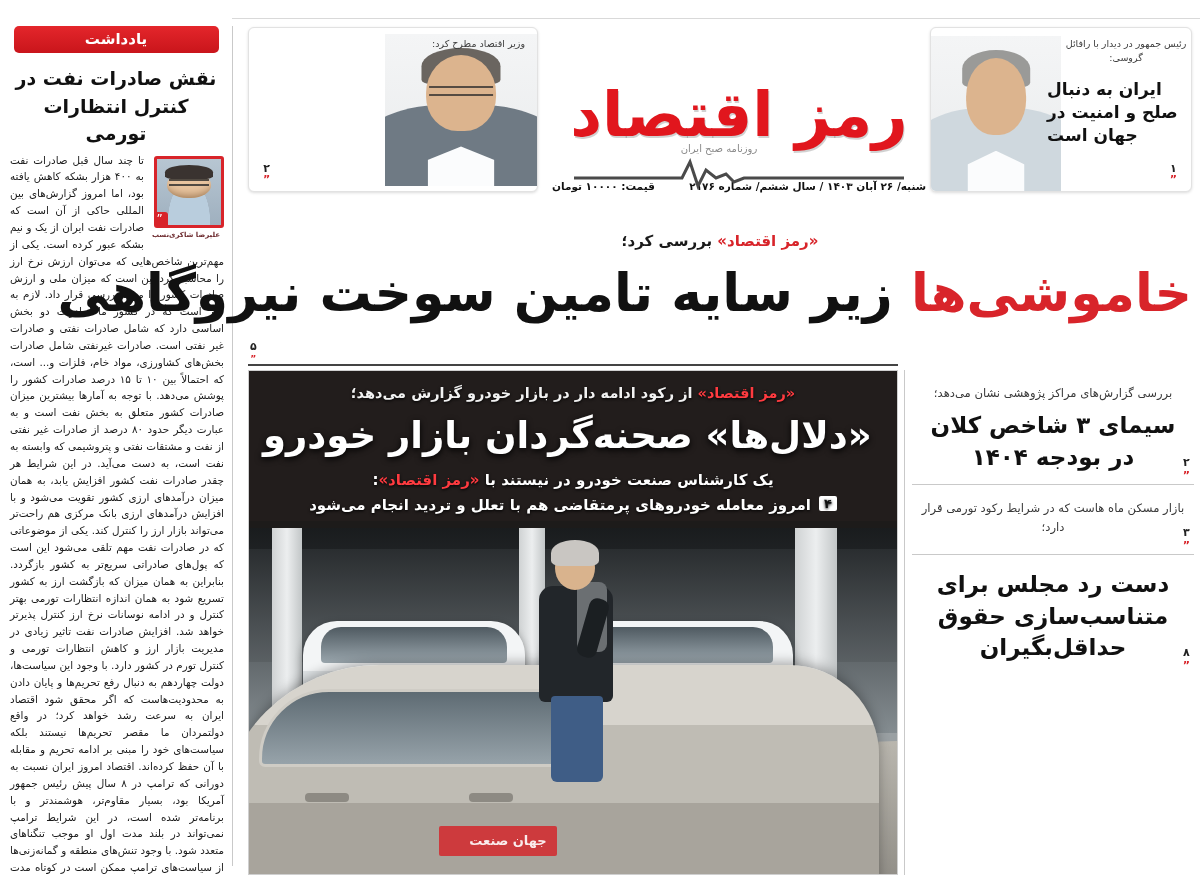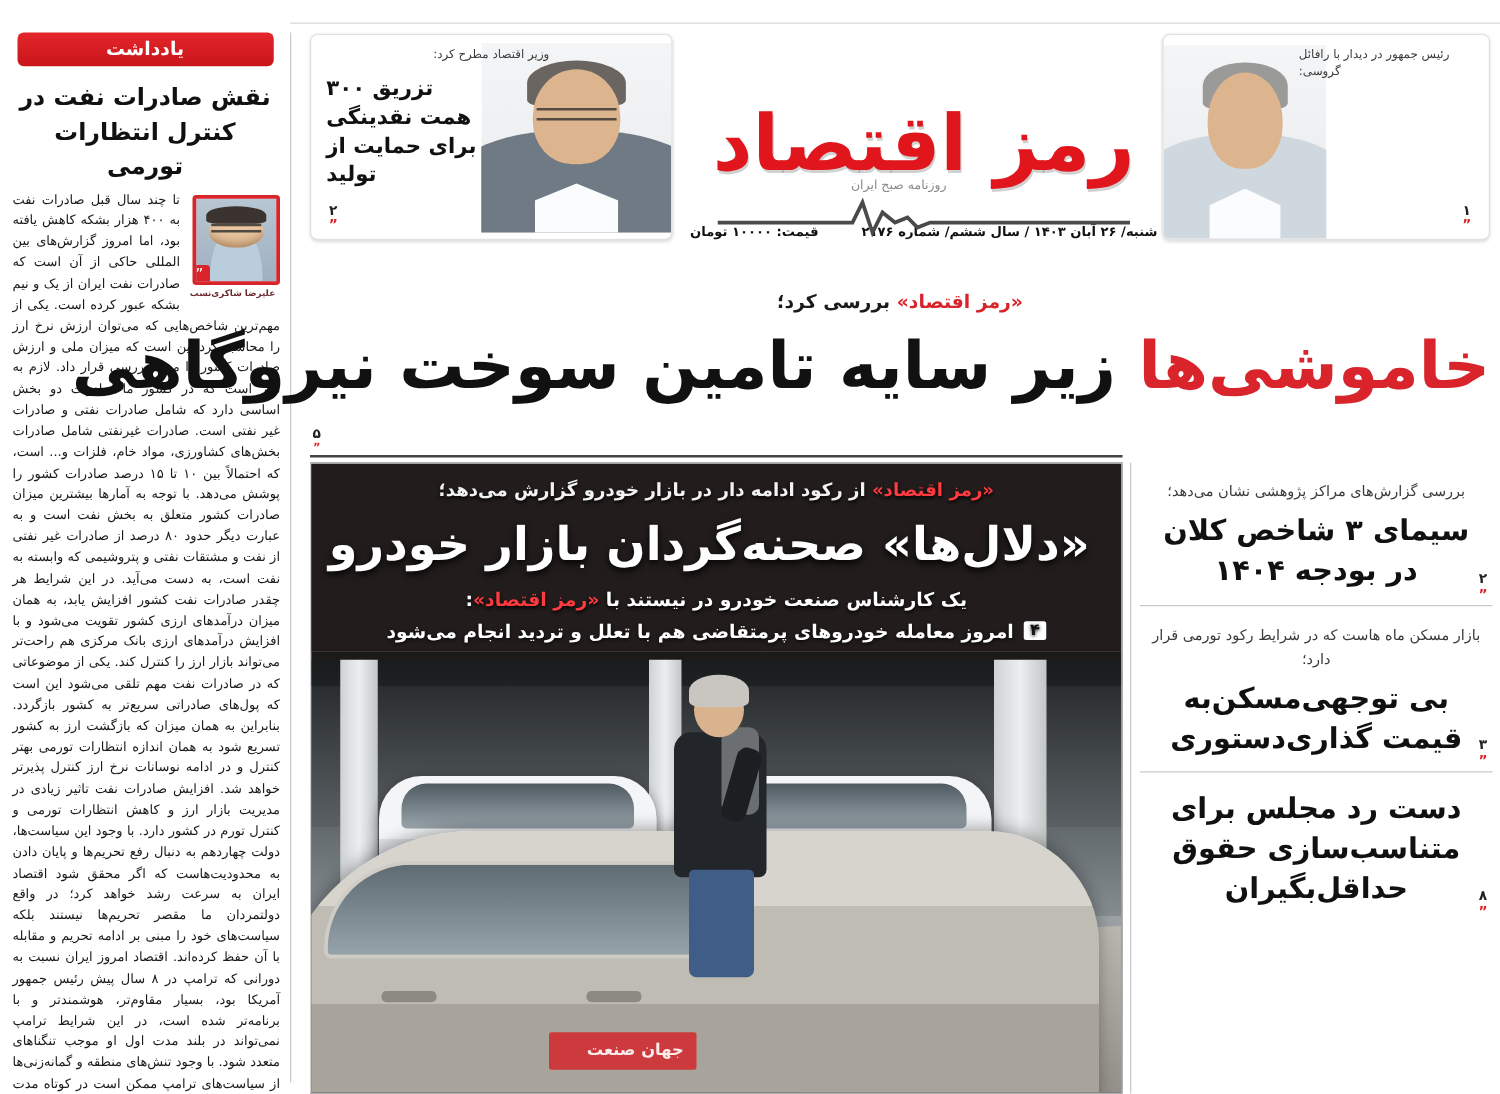--- a/index.html
+++ b/index.html
@@ -133,22 +133,22 @@
   .teaser-left { left: 248px; top: 27px; width: 290px; height: 165px; }
   .teaser-right { left: 930px; top: 27px; width: 262px; height: 165px; }
 
   .teaser-inner { position: relative; width: 100%; height: 100%; }
   .teaser-kicker {
     position: absolute; top: 9px;
     font-size: 9.5px; color: #3d3d3d;
     line-height: 1.5; text-align: left;
     font-weight: normal;
   }
-  .teaser-left .teaser-kicker { right: 12px; left: 12px; text-align: center; }
-  .teaser-right .teaser-kicker { right: 22px; width: 130px; text-align: left; }
+  .teaser-left .teaser-kicker { right: 12px; left: 12px; text-align: right; }
+  .teaser-right .teaser-kicker { right: 0; width: 130px; text-align: center; }
   .teaser-head {
     position: absolute;
     font-size: 17px; font-weight: bold;
     line-height: 1.36; color: #111;
   }
   .teaser-left .teaser-head { left: 12px; top: 32px; width: 124px; text-align: left; }
   .teaser-right .teaser-head { right: 12px; top: 50px; width: 132px; text-align: left; }
   .teaser-page {
     position: absolute; bottom: 6px;
     font-size: 11px; font-weight: bold; color: #222;
@@ -418,21 +418,20 @@
     <div class="teaser-inner">
       <div class="portrait">
         <div class="p-bg"></div>
         <div class="p-body" style="background:#6f7a84"></div>
         <div class="p-shirt"></div>
         <div class="p-hair" style="background:#6a6560"></div>
         <div class="p-head"></div>
         <div class="p-glass"></div>
       </div>
       <div class="teaser-kicker">وزیر اقتصاد مطرح کرد:</div>
-      <div class="teaser-head">تزریق ۳۰۰ همت نقدینگی برای حمایت از تولید</div>
       <div class="teaser-page">
         <span>۲</span>
         <small>”</small>
       </div>
     </div>
   </div>
 
   <div class="masthead">
     <div class="logo">رمز اقتصاد</div>
     <div class="logo-sub">روزنامه صبح ایران</div>
@@ -450,20 +449,21 @@
   <div class="teaser teaser-right">
     <div class="teaser-inner">
       <div class="portrait">
         <div class="p-bg"></div>
         <div class="p-body" style="background:#cfd8de"></div>
         <div class="p-shirt"></div>
         <div class="p-hair" style="background:#9a9a98"></div>
         <div class="p-head"></div>
       </div>
       <div class="teaser-kicker">رئیس جمهور در دیدار با رافائل گروسی:</div>
+      <div class="teaser-head">ایران به دنبال صلح و امنیت در جهان است</div>
       <div class="teaser-page">
         <span>۱</span>
         <small>”</small>
       </div>
     </div>
   </div>
 
   <div class="lead-kicker">
     <span class="brand">«رمز اقتصاد»</span><span> بررسی کرد؛</span>
   </div>
@@ -540,21 +540,20 @@
       <div class="side-head">سیمای ۳ شاخص کلان در بودجه ۱۴۰۴</div>
       <div class="side-page">
         <span>۲</span>
         <small>”</small>
       </div>
     </div>
     <div class="side-sep"></div>
 
     <div class="side-item">
       <div class="side-kicker">بازار مسکن ماه هاست که در شرایط رکود تورمی قرار دارد؛</div>
-      <div class="side-head">بی توجهی‌مسکن‌به قیمت گذاری‌دستوری</div>
       <div class="side-page">
         <span>۳</span>
         <small>”</small>
       </div>
     </div>
     <div class="side-sep"></div>
 
     <div class="side-item">
       <div class="side-head">دست رد مجلس برای متناسب‌سازی حقوق حداقل‌بگیران</div>
       <div class="side-page">

